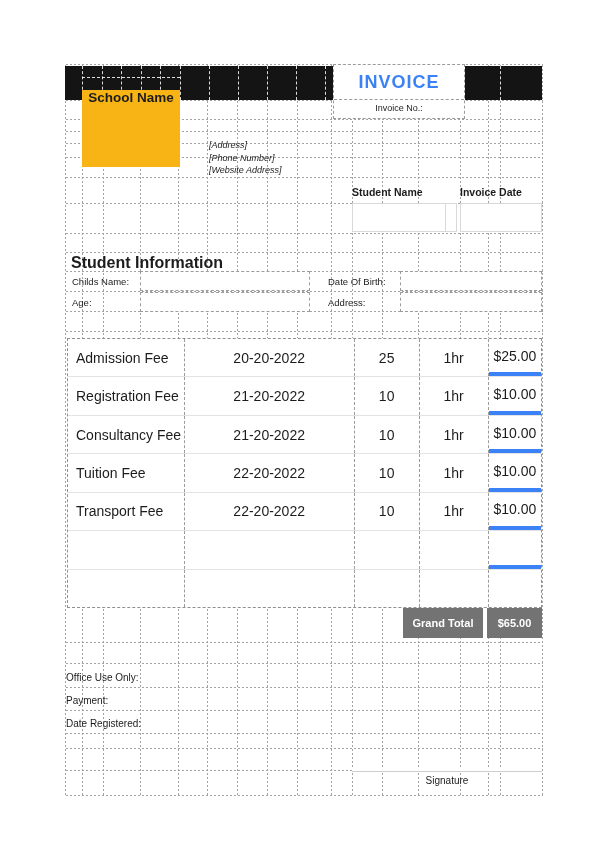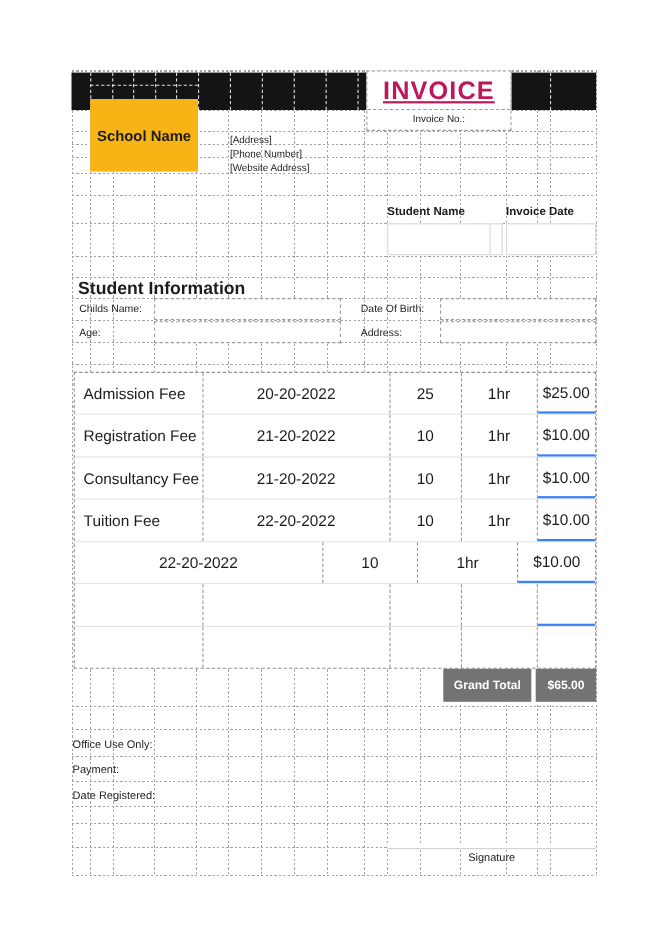--- a/index.html
+++ b/index.html
@@ -8,25 +8,25 @@
   .abs{position:absolute;box-sizing:border-box;}
   svg.gridlayer{position:absolute;left:0;top:0;z-index:0;}
 
   
   #header-bar{left:65px;top:66px;width:477px;height:34px;background:#141414;z-index:1;}
   .bar-vline{position:absolute;top:0;bottom:0;width:0;border-left:1px dashed rgba(255,255,255,.85);}
   .bar-hline{position:absolute;left:17px;width:98px;top:11px;height:0;border-top:1px dashed rgba(255,255,255,.85);}
   #invoice-panel{left:333px;top:64px;width:132px;height:55px;background:#fff;
                  border:1px dashed #9b9b9b;z-index:2;display:flex;flex-direction:column;}
   #invoice-title{flex:1;display:flex;align-items:center;justify-content:center;
-                 font-size:23px;font-weight:700;letter-spacing:1px;color:#be185d;text-decoration:underline;}
+                 font-size:18px;font-weight:700;letter-spacing:1px;color:#3b82f6;}
   #invoice-no{height:18px;border-top:1px dashed #9b9b9b;font-size:9px;line-height:17px;text-align:center;}
-  #school-box{left:82px;top:90px;width:98px;height:66px;background:#F8B414;z-index:3;
-              display:flex;align-items:center;justify-content:center;font-size:13.5px;font-weight:600;}
-  #address-block{left:209px;top:119px;width:125px;z-index:2;font-size:9px;line-height:12.6px;padding-top:2px;}
+  #school-box{left:82px;top:90px;width:98px;height:77px;background:#F8B414;z-index:3;
+              display:flex;align-items:flex-start;justify-content:center;font-size:13.5px;font-weight:600;}
+  #address-block{left:209px;top:137px;width:125px;z-index:2;font-size:9px;line-height:12.6px;padding-top:2px;font-style:italic;}
 
   
   .meta-label{top:186px;height:15px;font-size:10.5px;font-weight:600;z-index:2;}
   .meta-box{top:203px;height:29px;background:#fff;border:1px solid #d9d9d9;z-index:1;}
   #student-name-divider{position:absolute;top:0;bottom:0;left:92px;width:0;border-left:1px solid #d9d9d9;}
 
   
   #student-info-heading{left:71px;top:254px;font-size:16px;font-weight:700;z-index:2;}
   .info-label{height:19px;line-height:19px;font-size:9.5px;z-index:2;}
   .info-field{height:20px;background:#fff;border:1px dashed #9b9b9b;z-index:1;}
@@ -40,21 +40,21 @@
   .frow:last-child{border-bottom:none;}
   .th,.td{display:flex;align-items:center;justify-content:center;font-size:14px;box-sizing:border-box;}
   .th{color:#fff;font-weight:700;font-size:11px;}
   .c0{flex:111 0 0;justify-content:flex-start;padding-left:8px;}
   .c1{flex:174 0 0;}
   .c2{flex:66 0 0;}
   .c3{flex:70 0 0;}
   .c4{flex:54 0 0;}
   .td.c0,.td.c1,.td.c2,.td.c3{border-right:1px dashed #9b9b9b;}
   .th.c0,.th.c1,.th.c2,.th.c3{border-right:1px dashed #e7cd86;}
-  .tot-u{border-bottom:2px solid #3b82f6;}
+  .tot-u{border-bottom:4px solid #3b82f6;}
 
   
   .gt-block{top:608px;height:30px;background:#737373;color:#fff;display:flex;align-items:center;
             justify-content:center;font-size:11px;font-weight:700;z-index:2;}
   #grand-total-label{left:403px;width:80px;}
   #grand-total-value{left:487px;width:55px;}
 
   
   .office-label{left:66px;height:14px;font-size:10px;z-index:2;}
   #signature-line{left:352px;top:768px;width:190px;height:4px;background:#fff;
@@ -185,20 +185,21 @@
           <div class="td c4 tot-u">$10.00</div>
         </div>
         <div class="frow">
           <div class="td c0">Tuition Fee</div>
           <div class="td c1">22-20-2022</div>
           <div class="td c2">10</div>
           <div class="td c3">1hr</div>
           <div class="td c4 tot-u">$10.00</div>
         </div>
         <div class="frow">
+          <div class="td c0">Transport Fee</div>
           <div class="td c1">22-20-2022</div>
           <div class="td c2">10</div>
           <div class="td c3">1hr</div>
           <div class="td c4 tot-u">$10.00</div>
         </div>
         <div class="frow">
           <div class="td c0"></div>
           <div class="td c1"></div>
           <div class="td c2"></div>
           <div class="td c3"></div>

